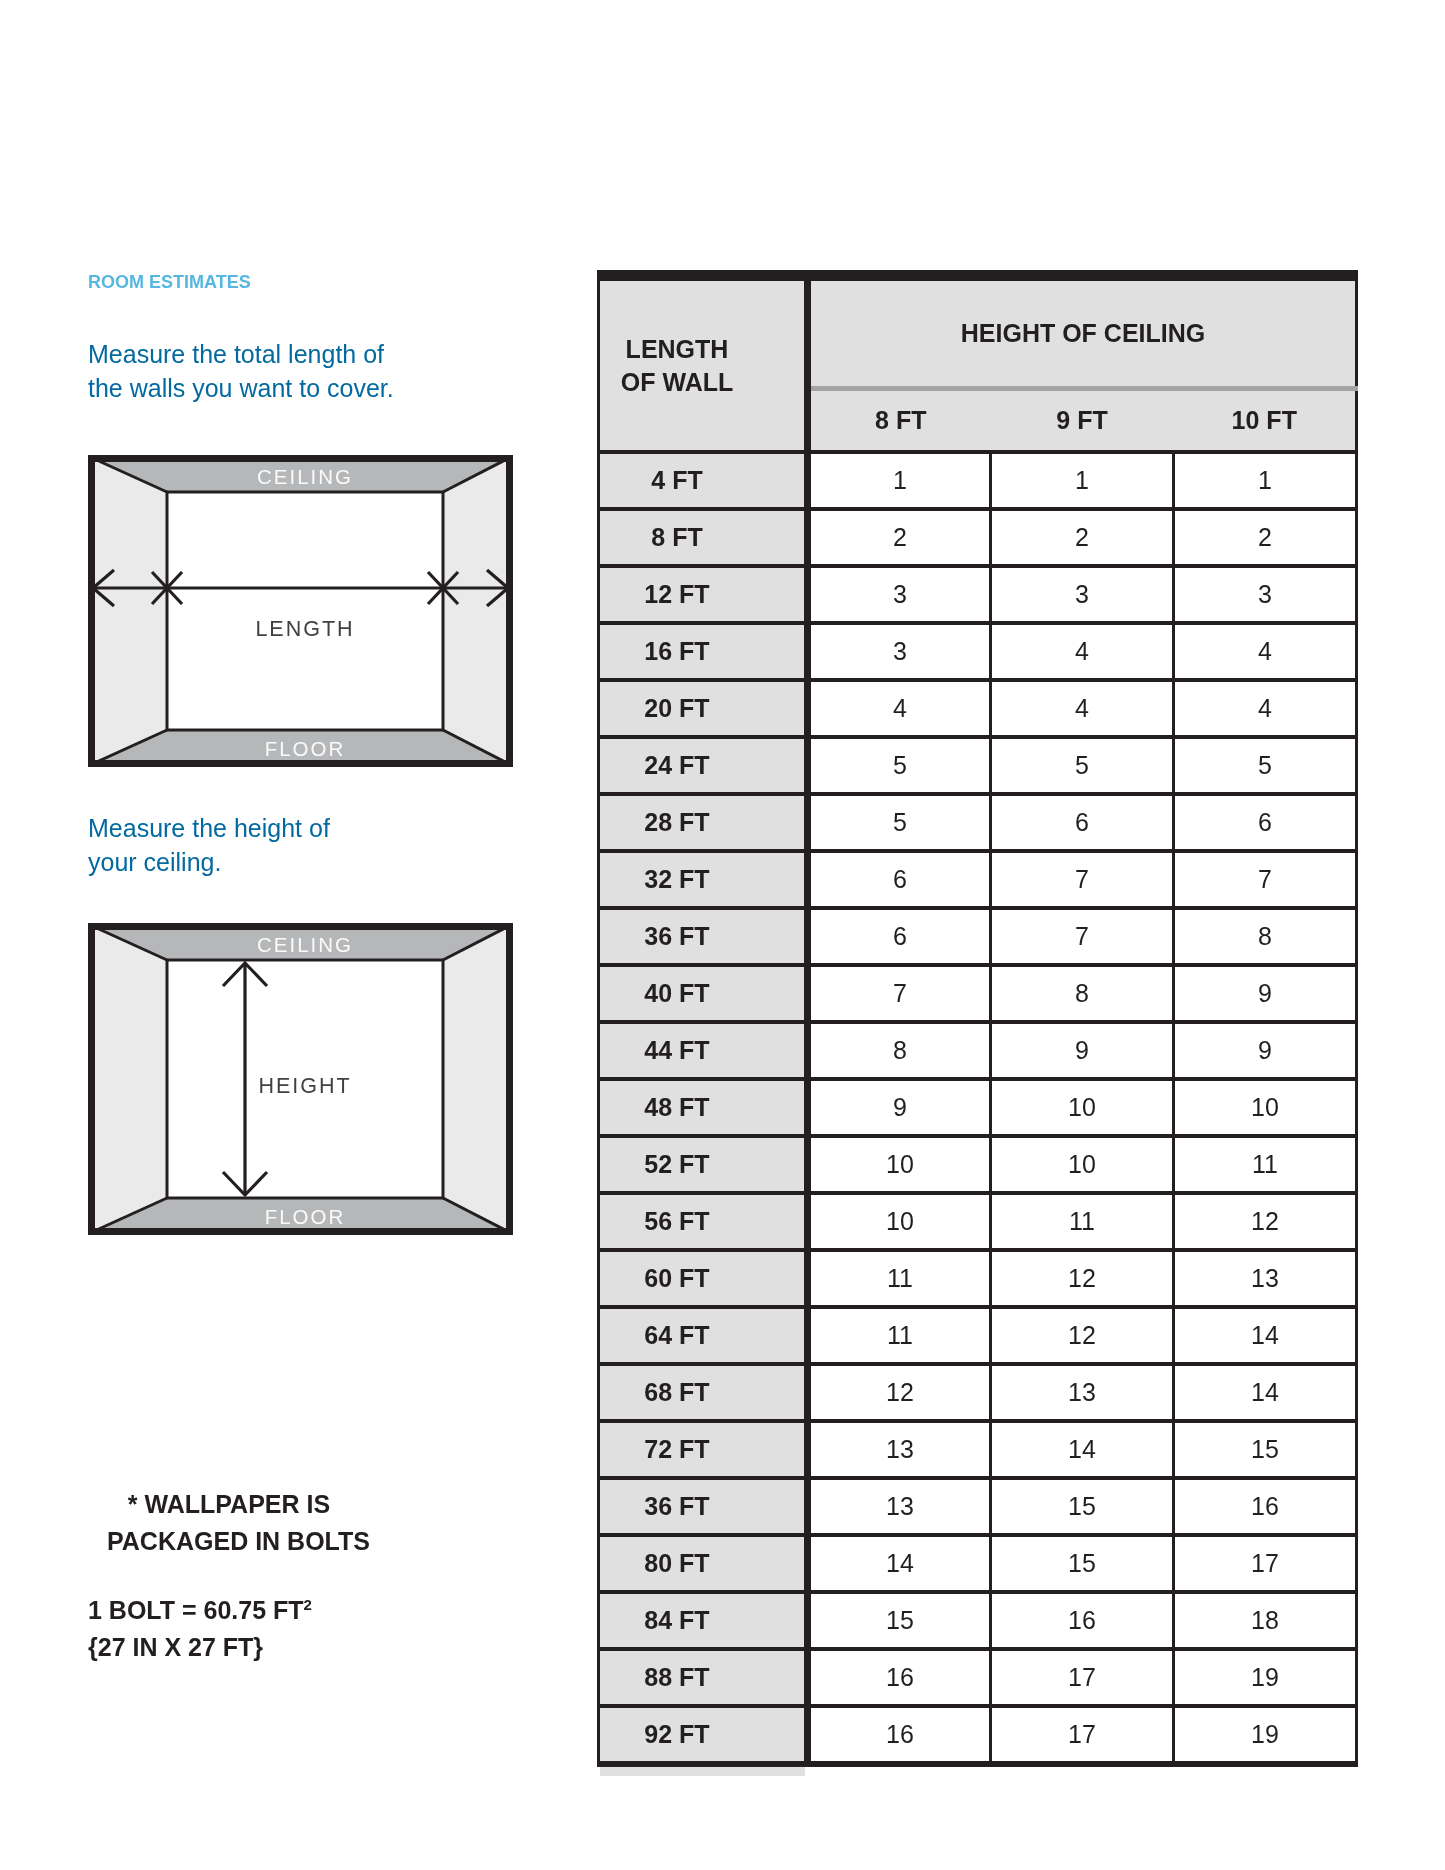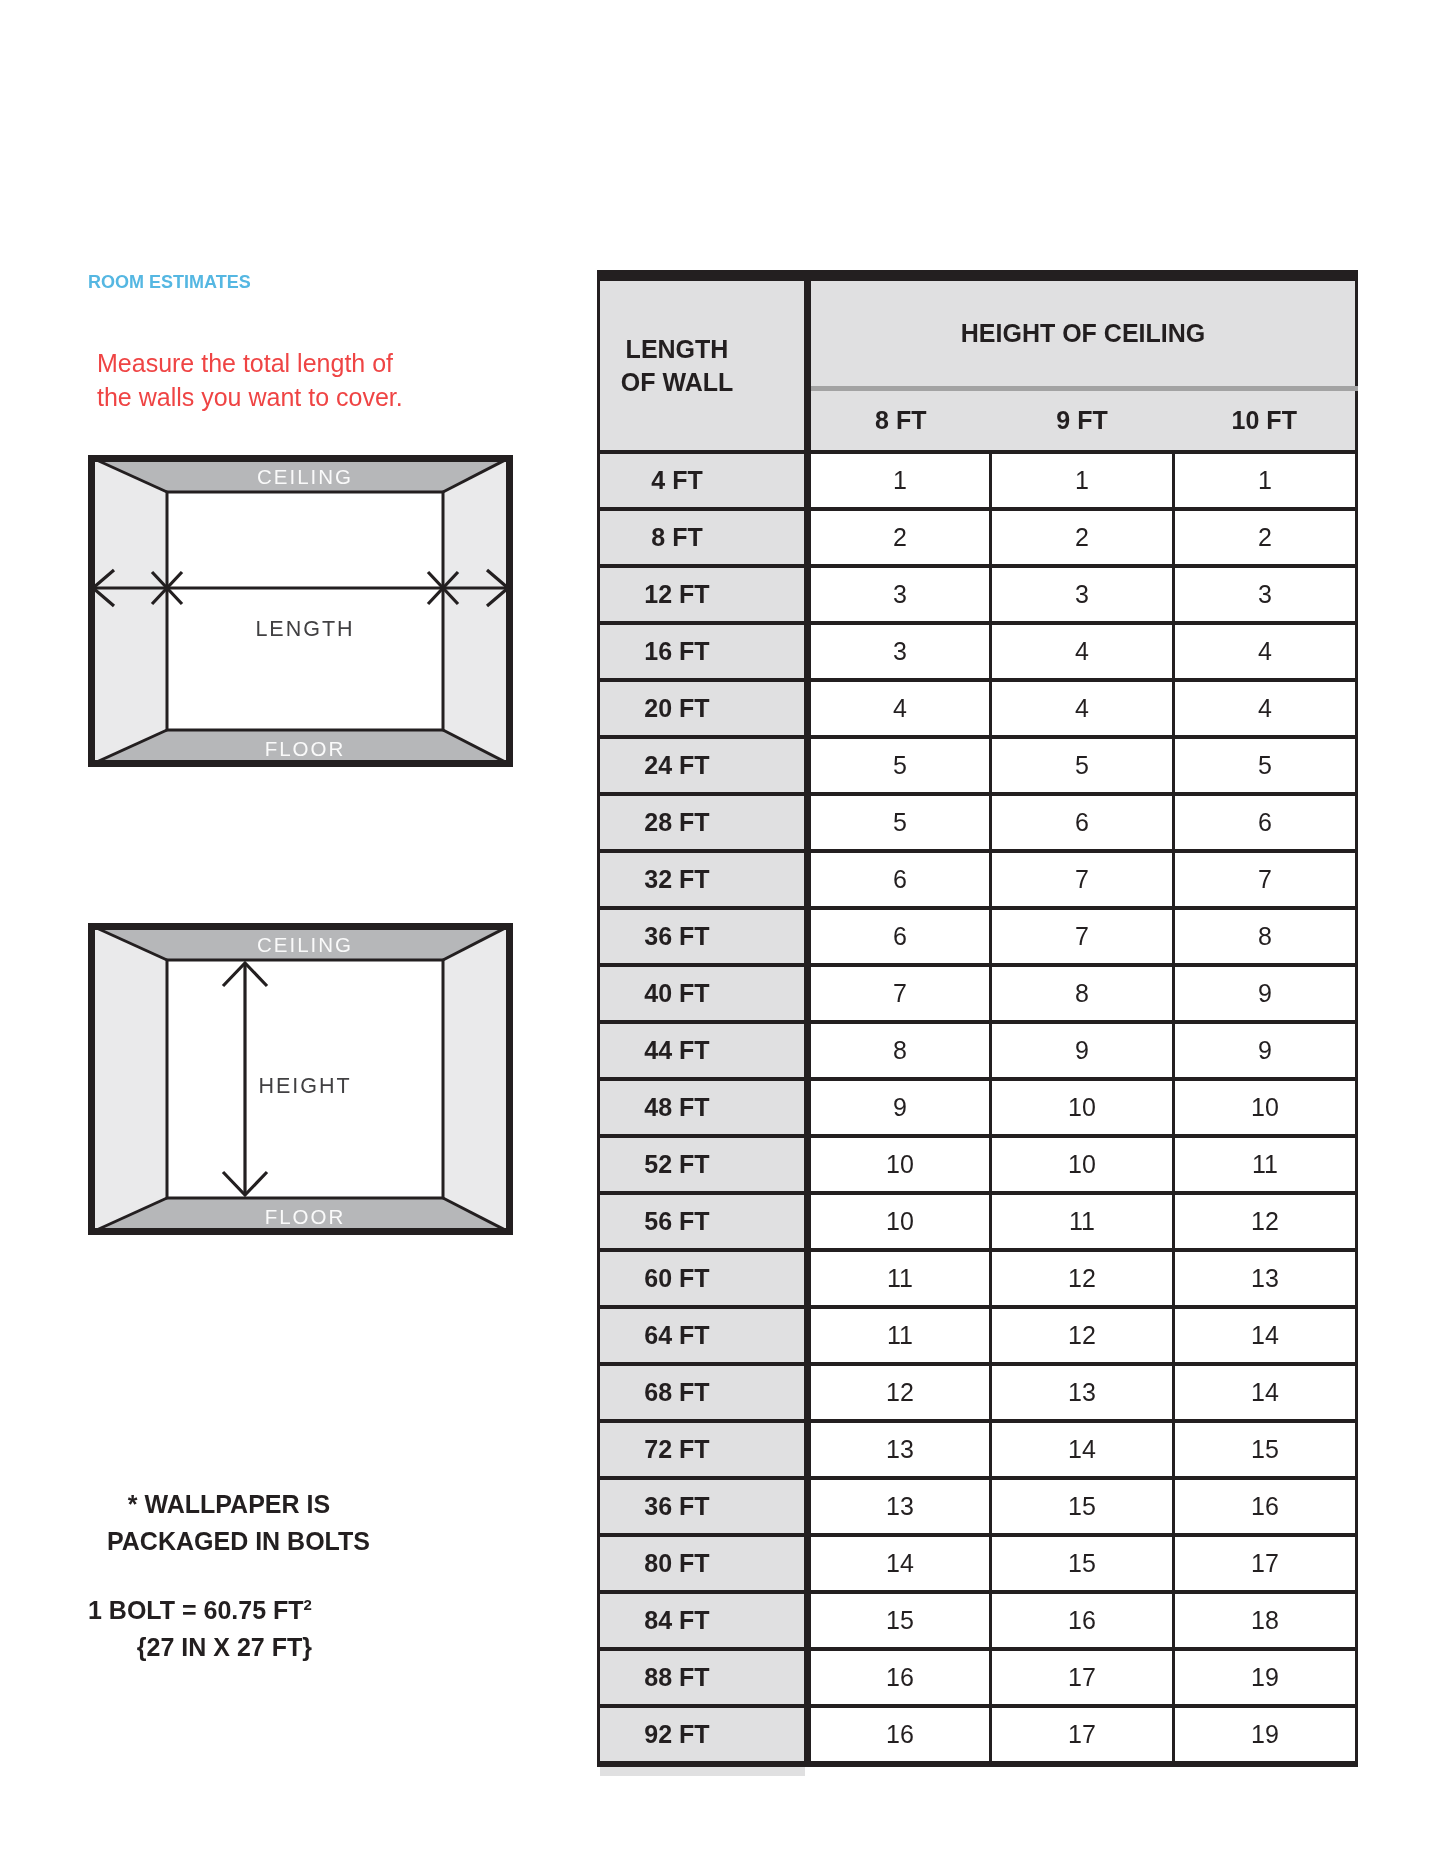--- a/index.html
+++ b/index.html
@@ -16,34 +16,34 @@
     white-space: nowrap;
   }
   .section-heading {
     position: absolute; margin: 0; font-size: 18px; font-weight: bold;
     color: #55b7e2; white-space: nowrap;
   }
   #room-heading { left: 88px; top: 272px; }
   #table-heading { left: 597px; top: 272px; width: 548px; text-align: center; }
 
   .para {
-    position: absolute; margin: 9px; font-size: 25px; line-height: 34px; color: #ef4444;
+    position: absolute; margin: 0; font-size: 25px; line-height: 34px; color: #0369a1;
   }
   #para-length { left: 88px; top: 337px; }
   #para-height { left: 88px; top: 811px; }
   #para-chart  { left: 88px; top: 1281px; }
 
   .footnote {
     position: absolute; left: 88px; top: 1486px; margin: 0;
     font-size: 25px; line-height: 37px; font-weight: bold; text-align: center;
   }
   .footnote .indent { display: block; margin-left: 19px; }
   .bolt-info {
     position: absolute; left: 88px; top: 1586px; margin: 0;
-    font-size: 25px; line-height: 37px; font-weight: bold; text-align: right;
+    font-size: 25px; line-height: 37px; font-weight: bold;
   }
   .bolt-info sup { font-size: 15px; vertical-align: 9px; }
 
   .diagram { position: absolute; left: 88px; width: 425px; height: 312px; }
   #diagram-length { top: 455px; }
   #diagram-height { top: 923px; }
 
   .table-wrap { position: absolute; left: 597px; top: 270px; width: 758px; }
   table.bolts {
     border-collapse: collapse; table-layout: fixed; width: 758px;
@@ -105,20 +105,24 @@
       <line x1="64" y1="117" x2="94" y2="149"></line>
       <line x1="64" y1="149" x2="94" y2="117"></line>
       <line x1="340" y1="117" x2="370" y2="149"></line>
       <line x1="340" y1="149" x2="370" y2="117"></line>
     </g>
     <text x="217" y="29" text-anchor="middle" font-size="20.5" letter-spacing="2" fill="#fafafa">CEILING</text>
     <text x="217" y="301" text-anchor="middle" font-size="20.5" letter-spacing="2" fill="#fafafa">FLOOR</text>
     <text x="217" y="181" text-anchor="middle" font-size="21.5" letter-spacing="2" fill="#414042">LENGTH</text>
   </svg>
 
+  <p class="para" id="para-height">
+    <span>Measure the height of</span><br>
+    <span>your ceiling.</span>
+  </p>
 
   <svg class="diagram" id="diagram-height" viewBox="0 0 425 312">
     <polygon points="0,0 425,0 355,37 79,37" fill="#b6b7b9"></polygon>
     <polygon points="0,312 425,312 355,275 79,275" fill="#b6b7b9"></polygon>
     <polygon points="0,0 79,37 79,275 0,312" fill="#eaeaeb"></polygon>
     <polygon points="425,0 355,37 355,275 425,312" fill="#eaeaeb"></polygon>
     <rect x="79" y="37" width="276" height="238" fill="#ffffff"></rect>
     <g stroke="#231f20" stroke-width="3" fill="none">
       <line x1="2" y1="2" x2="79" y2="37"></line>
       <line x1="423" y1="2" x2="355" y2="37"></line>

